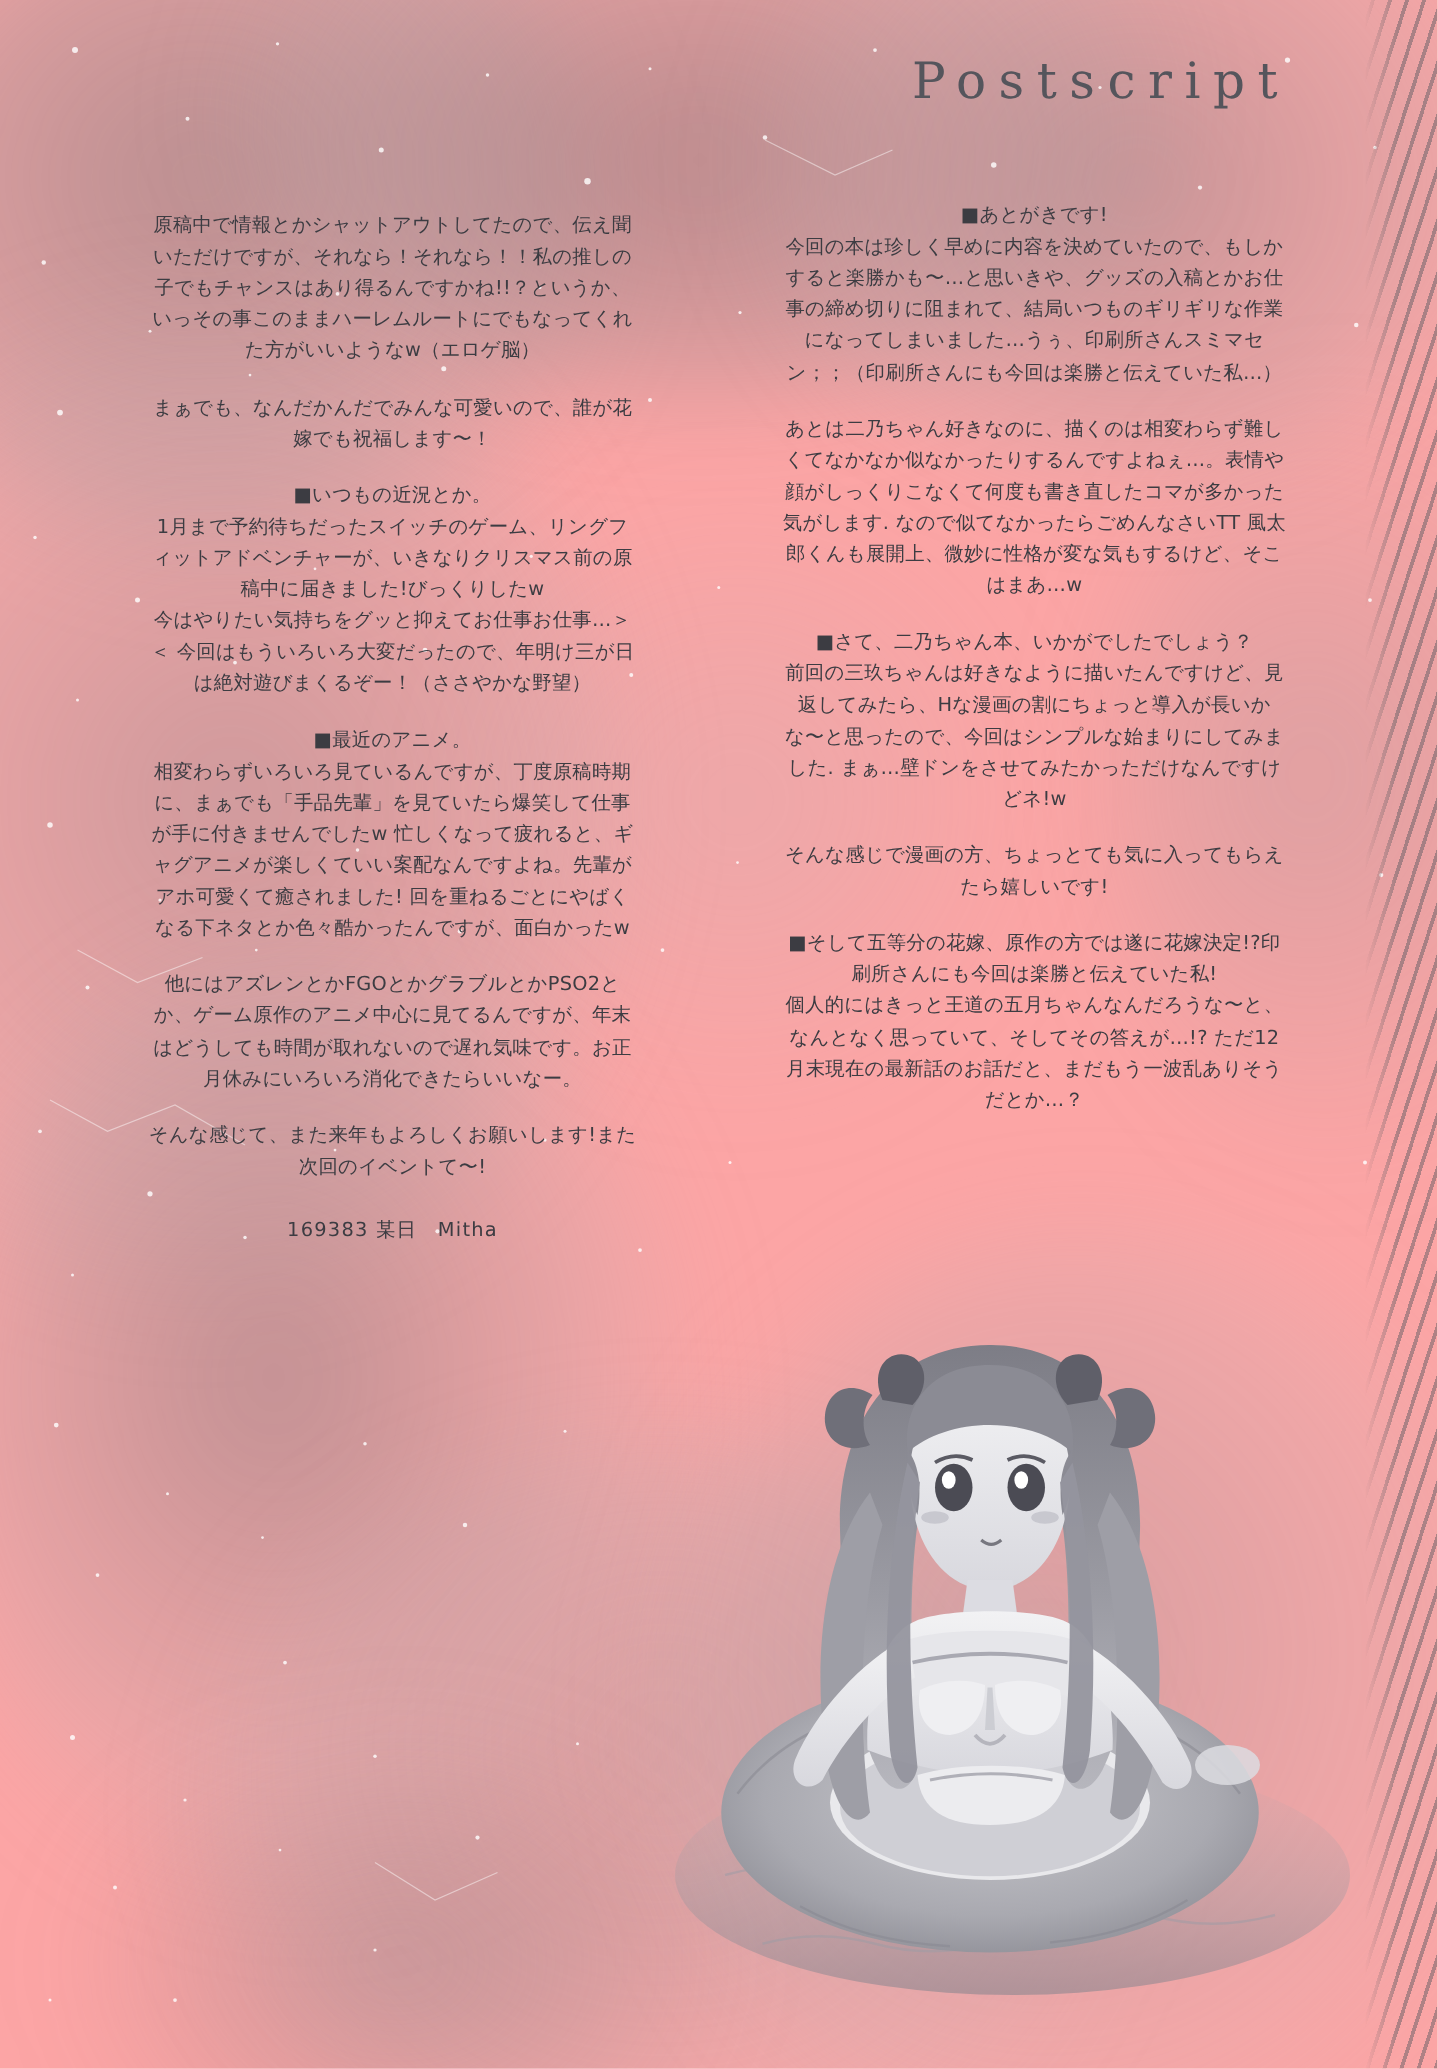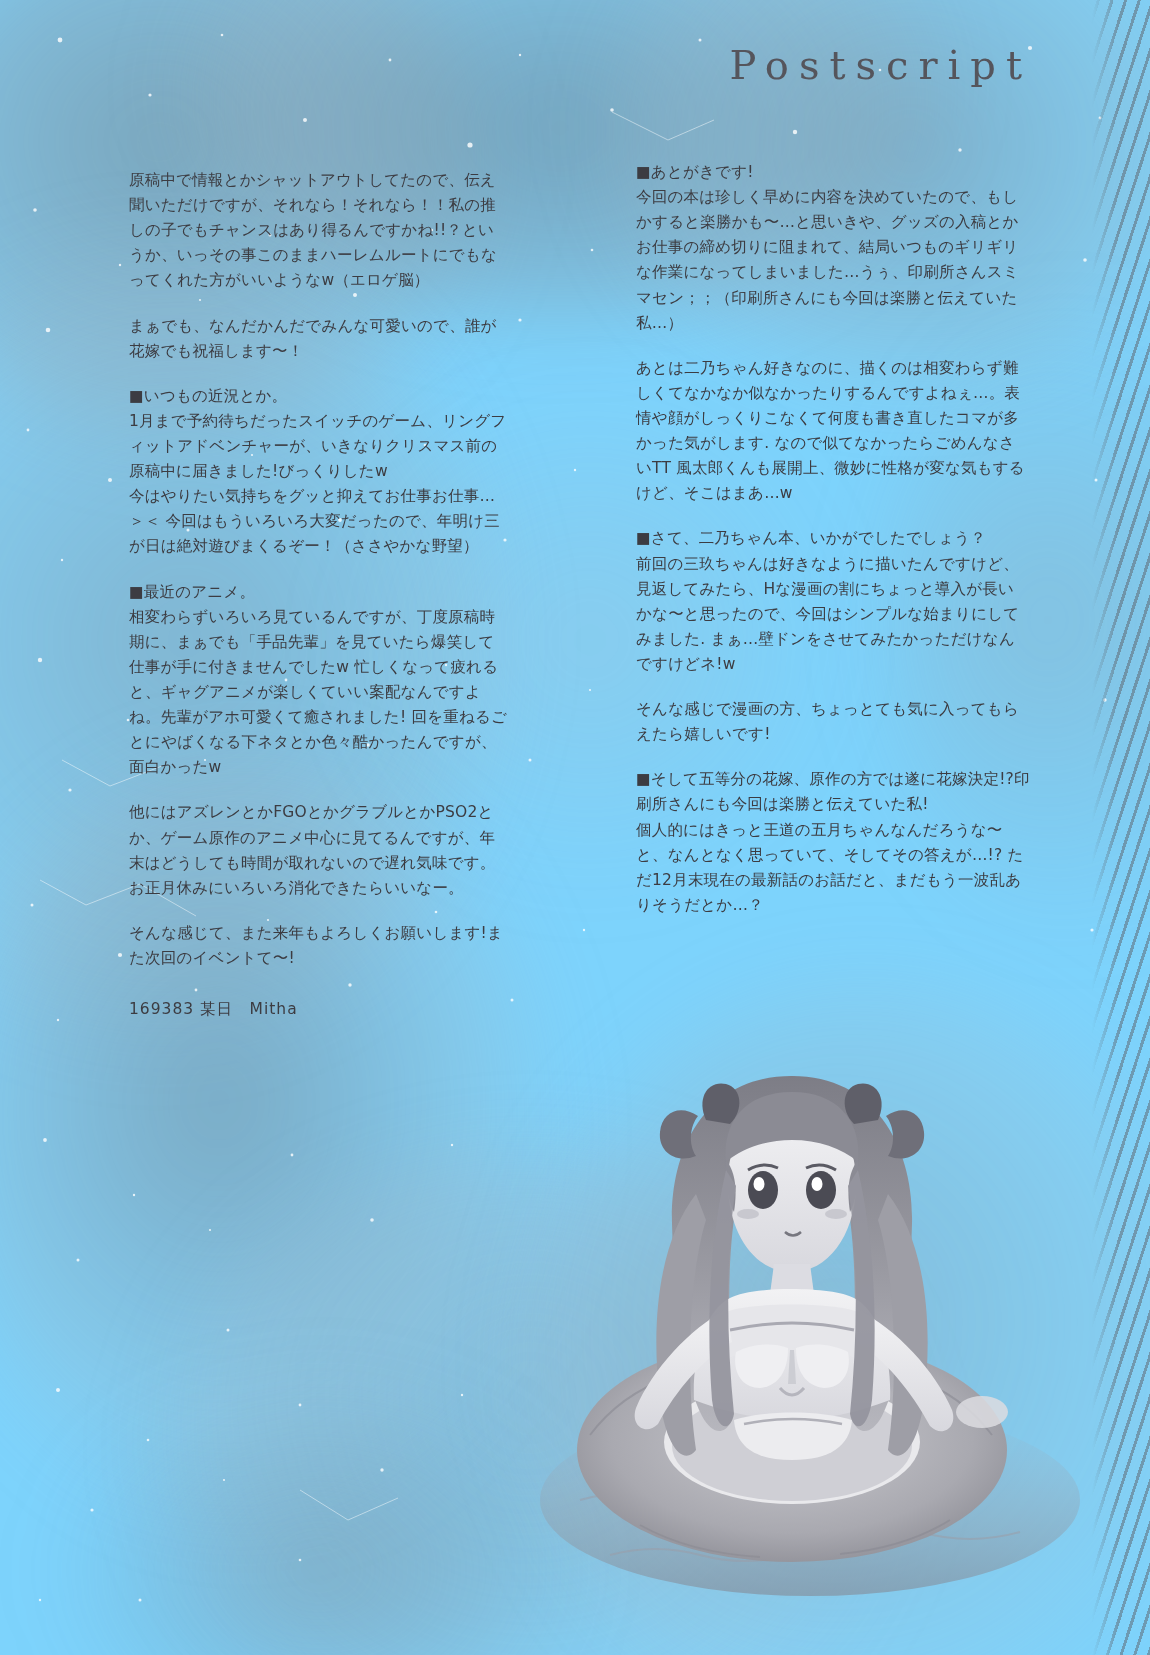--- a/index.html
+++ b/index.html
@@ -12,21 +12,21 @@
     background: #ffffff;
     font-family: "DejaVu Sans", "Liberation Sans", sans-serif;
     overflow: hidden;
     position: relative;
   }
 
   
   #page {
     position: absolute;
     inset: 0;
-    background: #7dd3fc;
+    background: #fca5a5;
     overflow: hidden;
   }
   .wash {
     position: absolute;
     border-radius: 50%;
     filter: blur(40px);
     pointer-events: none;
   }
   .w1 { left: -120px; top: -110px; width: 620px; height: 560px;
         background: radial-gradient(ellipse at 45% 45%, rgba(120,120,124,0.50), rgba(150,150,155,0.28) 55%, rgba(255,255,255,0) 78%); }
@@ -94,23 +94,23 @@
     position: absolute;
     color: #3c3c42;
     font-size: 15.5px;
     line-height: 1.62;
     letter-spacing: .2px;
   }
   #col-left  { left: 118px;  top: 168px; width: 392px; }
   #col-right { left: 625px;  top: 160px; width: 405px; }
 
   .para {
-    margin: 0 0 20px 11px;
+    margin: 0 0 20px 0;
     white-space: pre-wrap;
-    text-align: left;
+    text-align: center;
   }
   .para:last-child { margin-bottom: 0; }
   .sig {
     margin-top: 26px;
     letter-spacing: 1px;
   }
 
   
   #illust {
     position: absolute;

